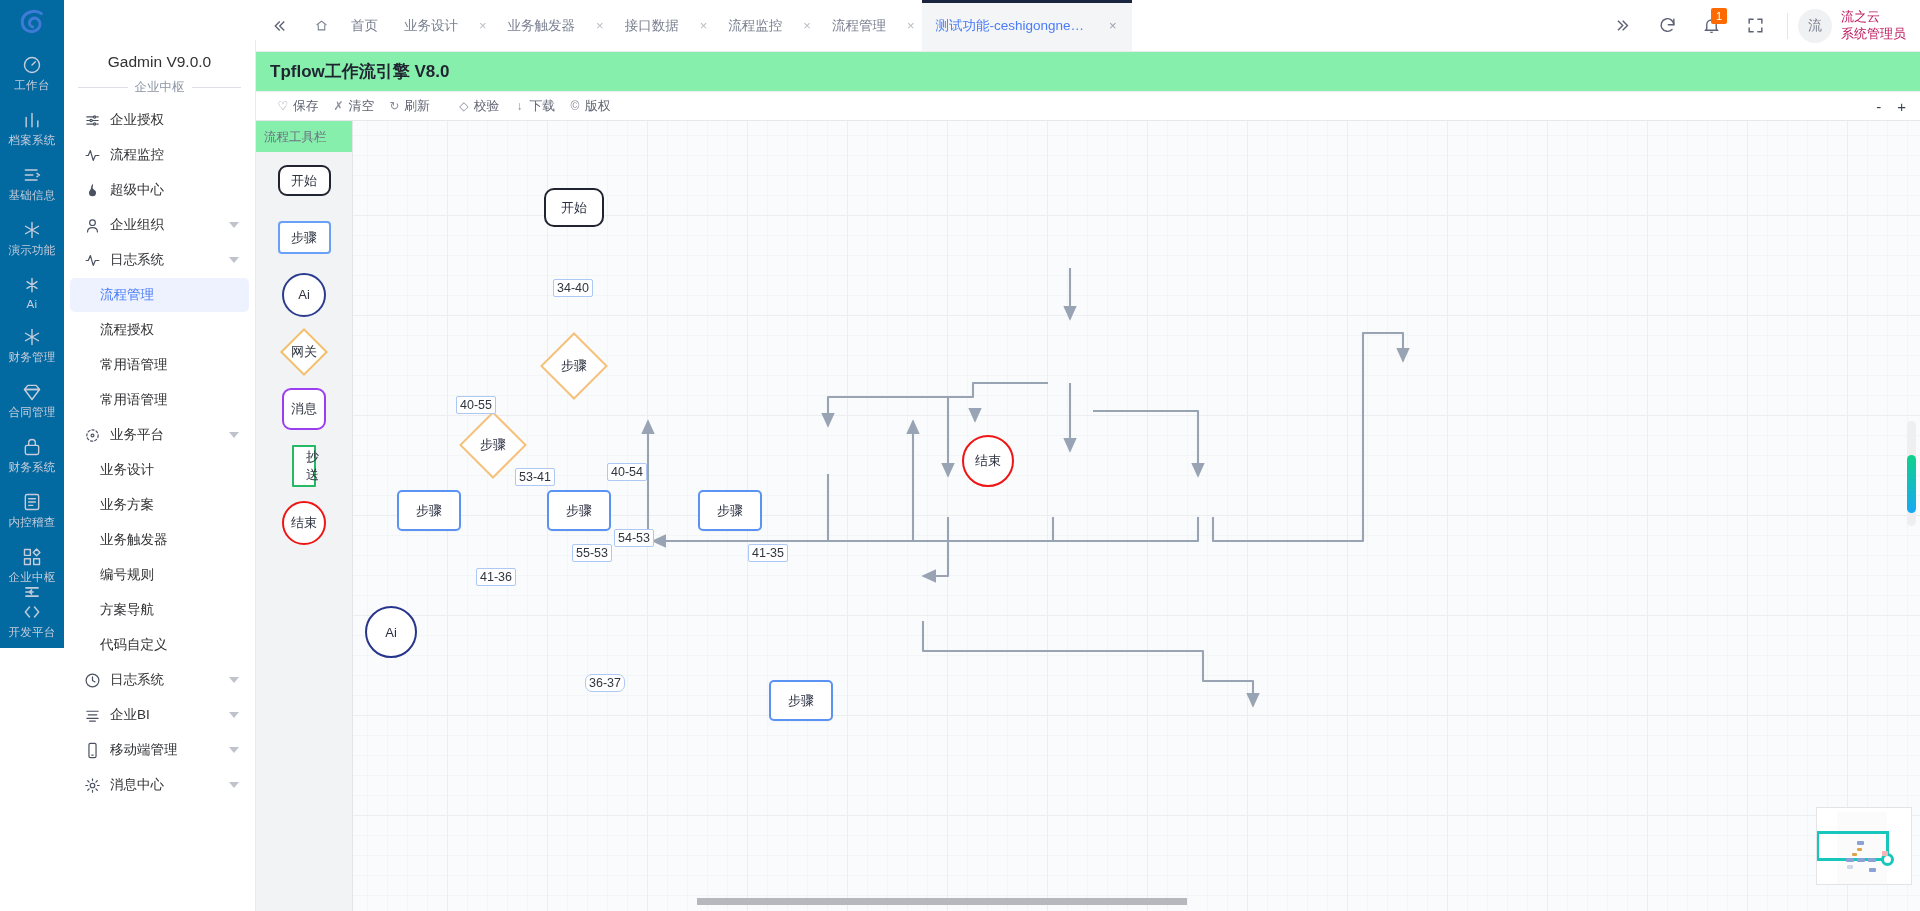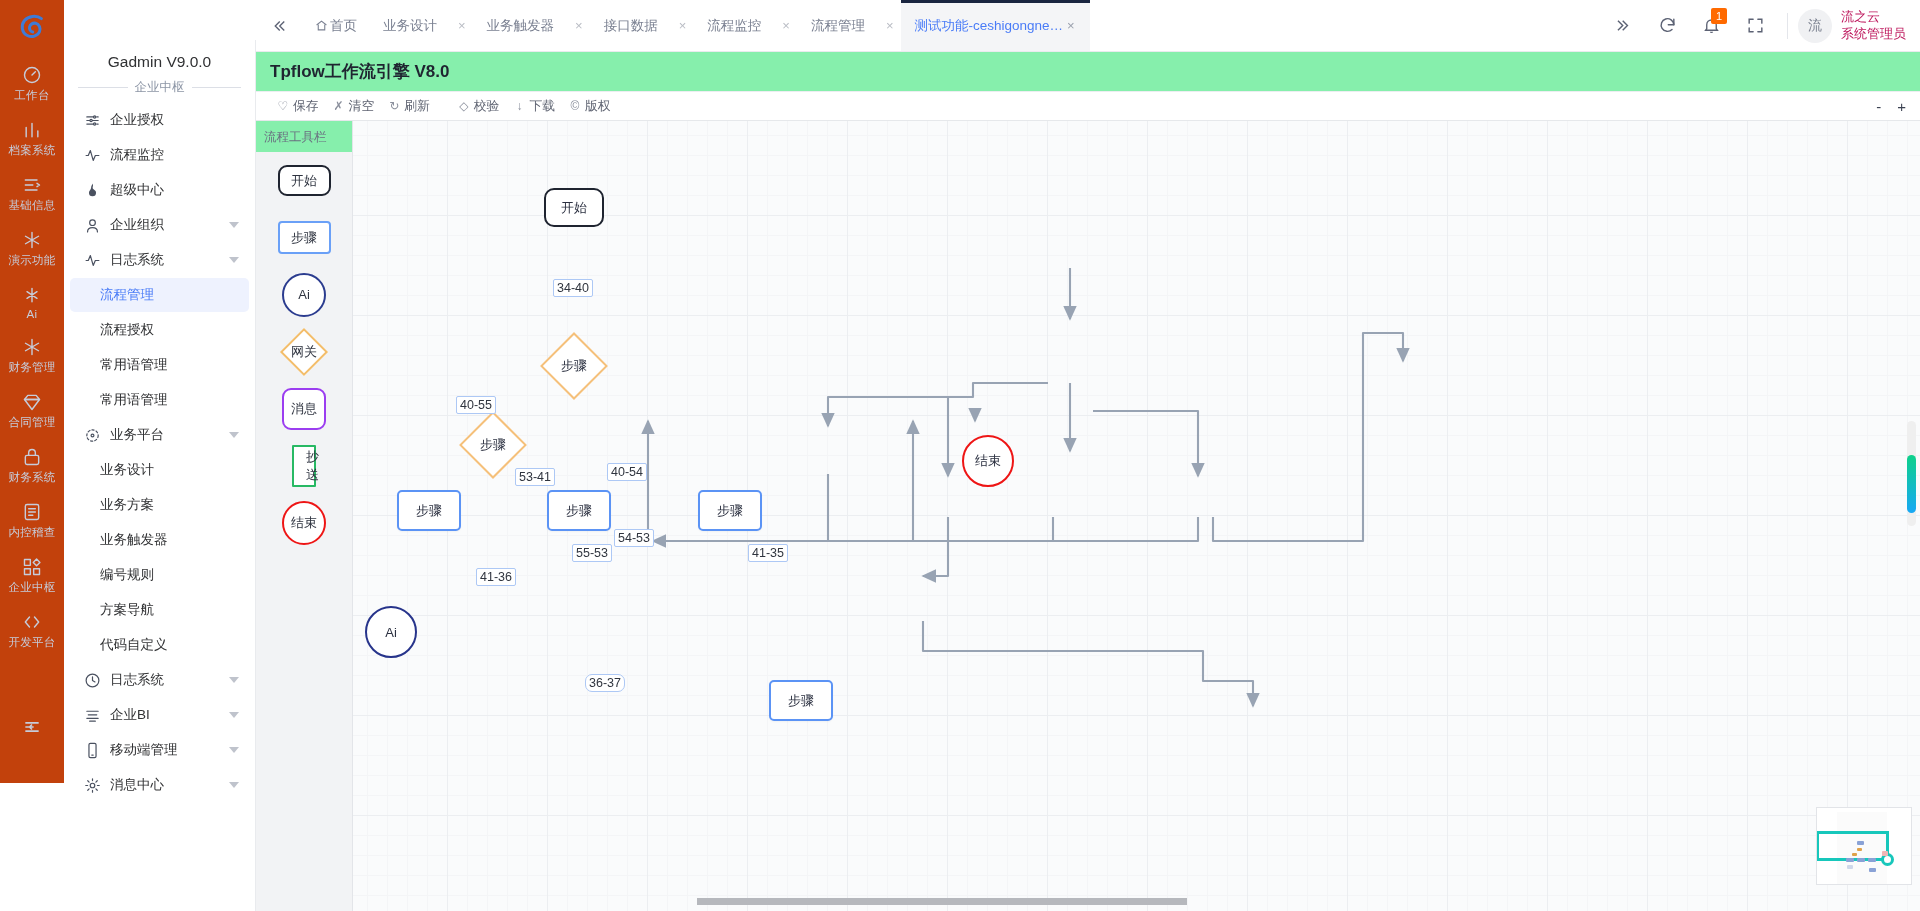--- a/index.html
+++ b/index.html
@@ -7,21 +7,21 @@
   body {
     font-family: "Liberation Sans", "DejaVu Sans", sans-serif;
     font-size: 14px;
     color: #303133;
     background: #fff;
   }
   #app { position:relative; width:1920px; height:911px; display:flex; }
 
   
   .rail {
-    width:64px; height:783px; background:#c2410c; flex:0 0 64px;
+    width:64px; height:648px; background:#0369a1; flex:0 0 64px;
     display:flex; flex-direction:column; align-items:center;
     position:relative; overflow:hidden;
   }
   .rail-logo { width:64px; height:56px; display:flex; align-items:center; justify-content:center; }
   .rail-logo svg { width:30px; height:30px; }
   .rail-item {
     width:64px; padding:9px 0 8px 0; display:flex; flex-direction:column;
     align-items:center; gap:3px; cursor:pointer;
   }
   .rail-item .ico { width:20px; height:20px; display:block; color:#c6ccda; }
@@ -61,21 +61,21 @@
 
   
   .tabbar {
     height:52px; background:#fff; display:flex; align-items:stretch;
     border-bottom:1px solid #e9ebee; position:relative;
   }
   .tabbar-left { display:flex; align-items:stretch; flex:1; min-width:0; overflow:hidden; }
   .collapse-btn { width:46px; display:flex; align-items:center; justify-content:center; color:#5c6274; cursor:pointer; font-size:17px;}
   .tab {
     display:flex; align-items:center; padding:0 13px; font-size:13.5px; color:#7a8091;
-    cursor:pointer; white-space:nowrap; gap:2px; position:relative;
+    cursor:pointer; white-space:nowrap; gap:23px; position:relative;
   }
   .tab .home-ico { width:13px;height:13px;display:inline-block; }
   .tab .x { color:#b9bcc4; font-size:13px; padding:0 2px; cursor:pointer; }
   .tab.active {
     background:#f4f5f7; color:#4a7cf7; box-shadow: inset 0 3px 0 0 #1a2540;
   }
   .tab.active .x { color:#9aa0ad; }
   .tabbar-right { display:flex; align-items:center; gap:0; padding-right:14px; flex:0 0 auto;}
   .hdr-btn { width:44px; height:52px; display:flex; align-items:center; justify-content:center; color:#5c6274; cursor:pointer; position:relative;}
   .hdr-btn svg { width:19px; height:19px; }

